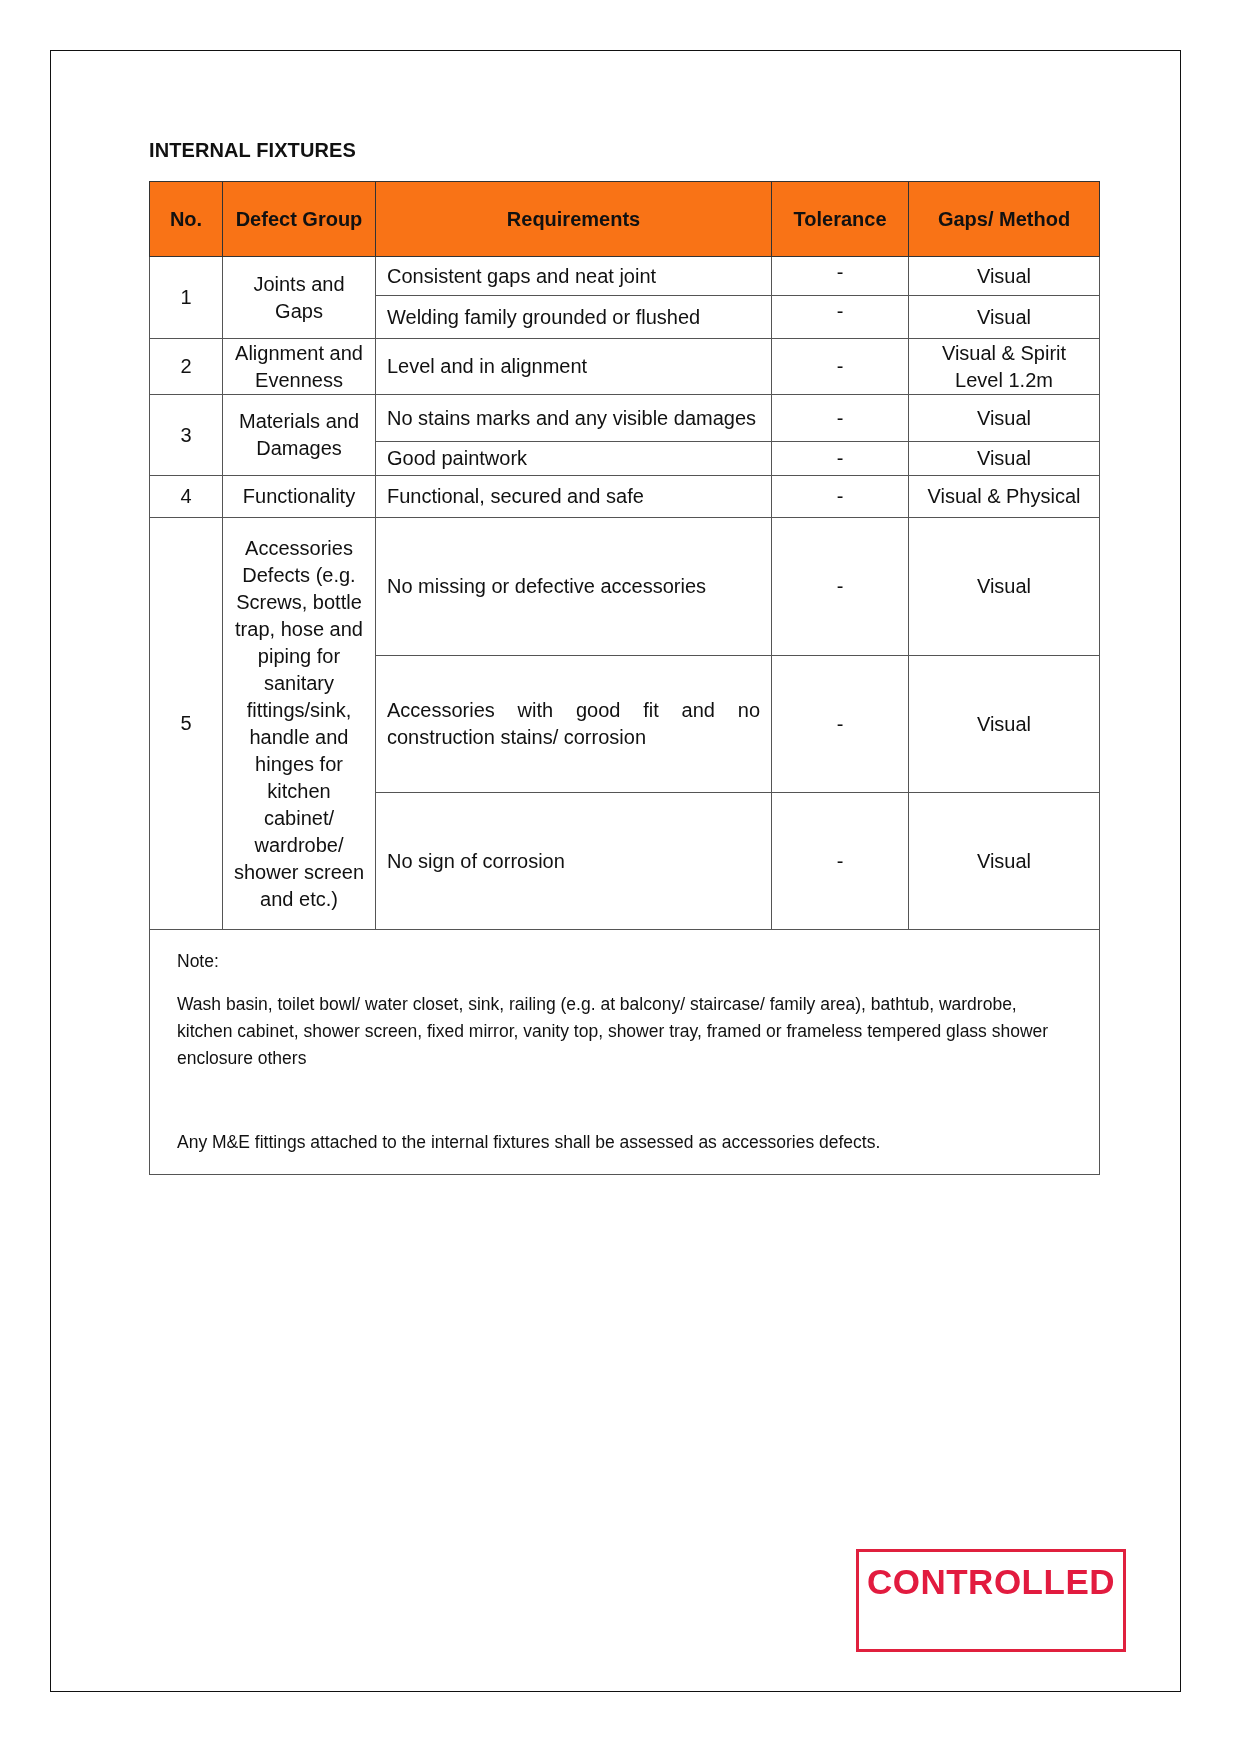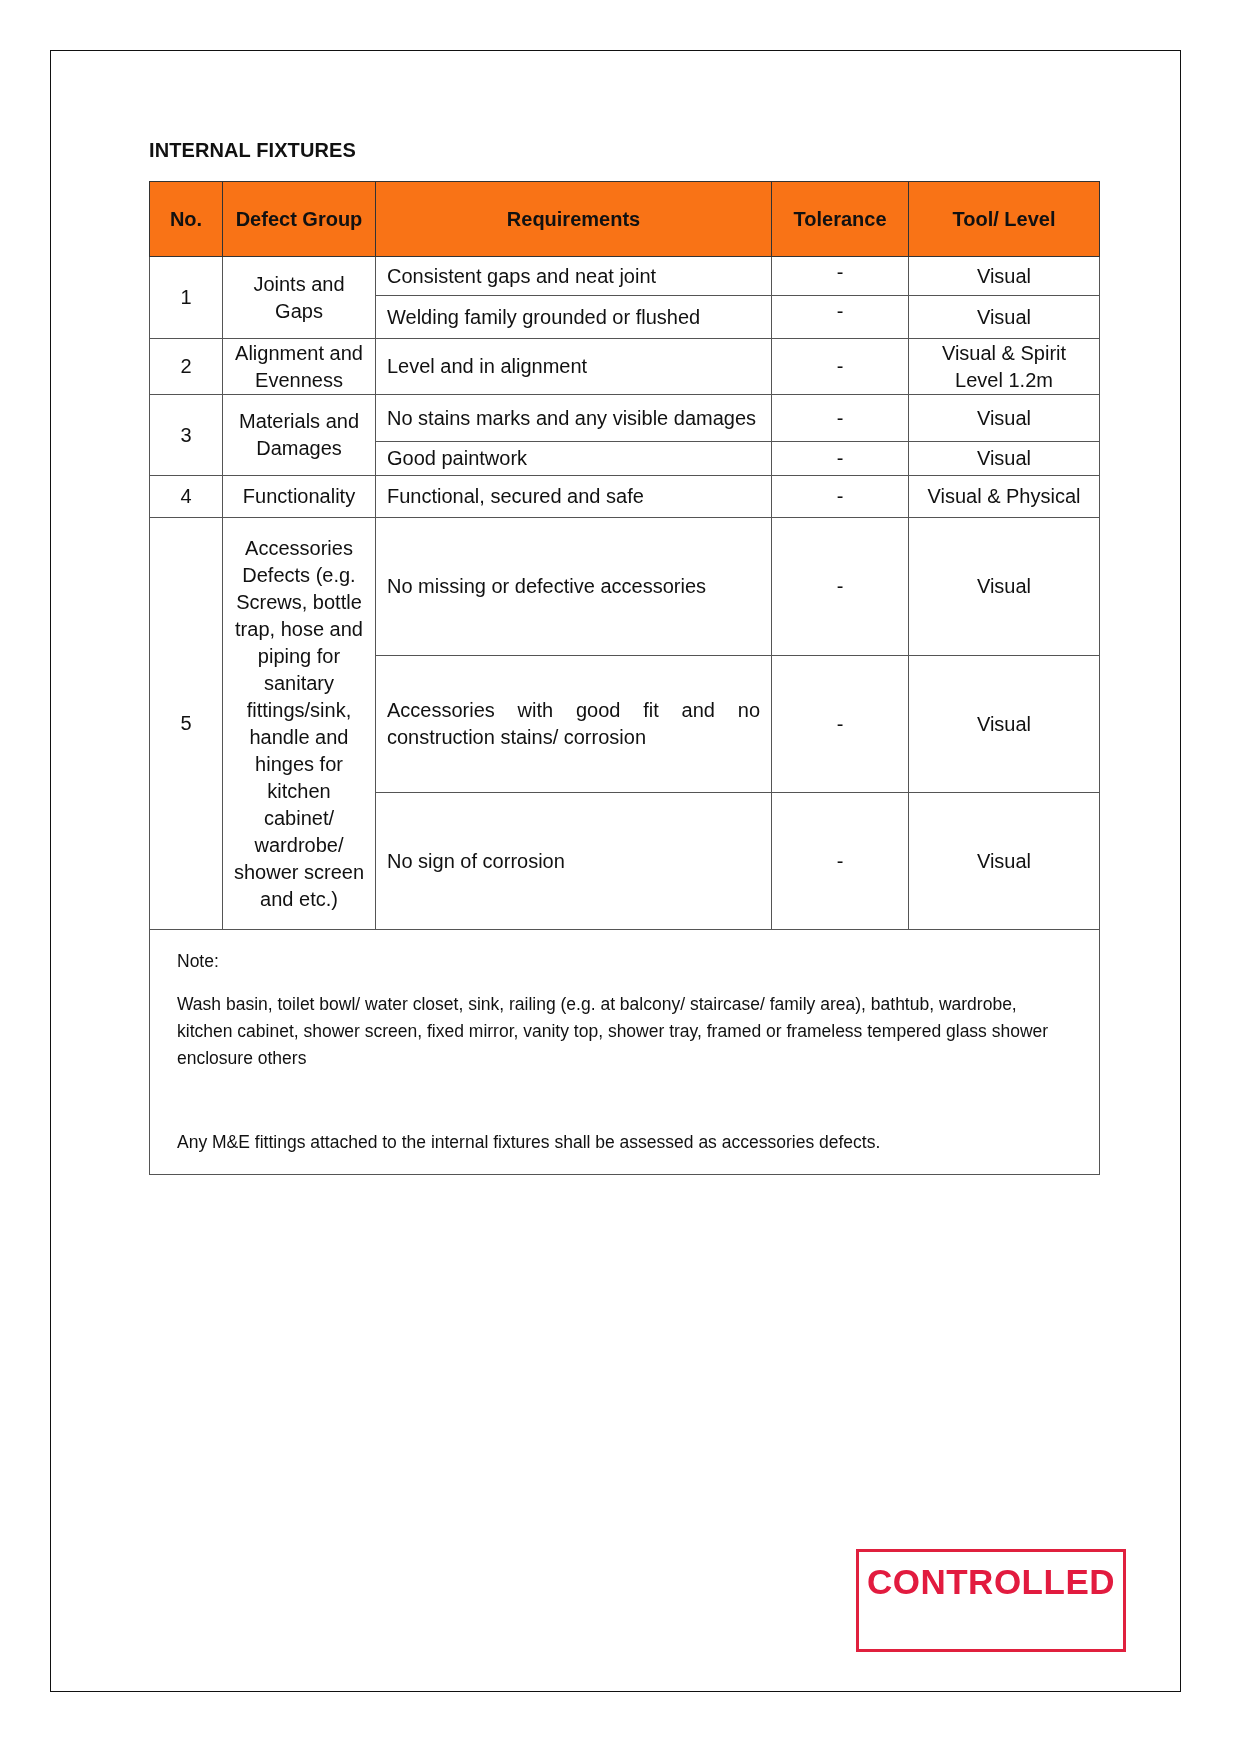--- a/index.html
+++ b/index.html
@@ -65,21 +65,21 @@
     <col style="width:396px">
     <col style="width:137px">
     <col style="width:191px">
   </colgroup>
   <thead>
     <tr>
       <th>No.</th>
       <th>Defect Group</th>
       <th>Requirements</th>
       <th>Tolerance</th>
-      <th>Tool/ Level</th>
+      <th>Gaps/ Method</th>
     </tr>
   </thead>
   <tbody>
 
     <tr style="height:39px">
       <td rowspan="2" class="c-no">1</td>
       <td rowspan="2" class="c-grp" style="padding:0 6px">Joints and Gaps</td>
       <td class="c-req">Consistent gaps and neat joint</td>
       <td class="c-tol dash-top">-</td>
       <td class="c-tool">Visual</td>

